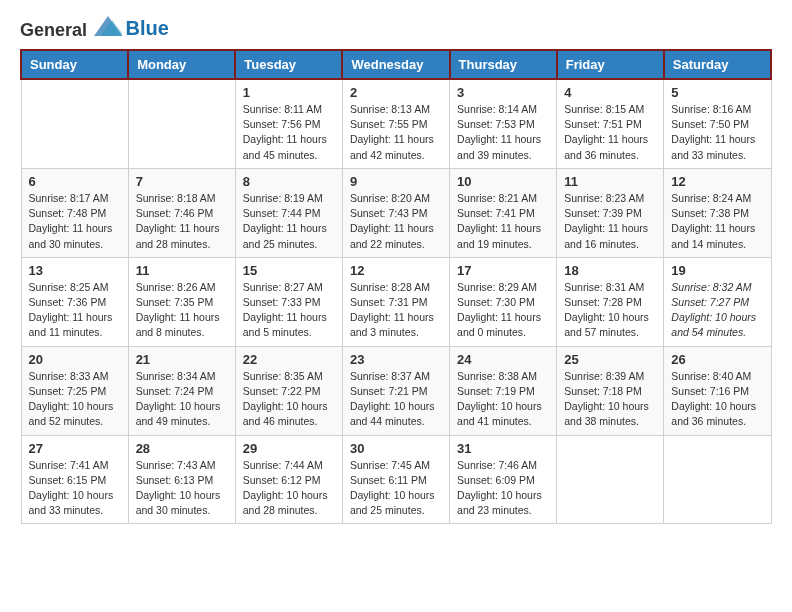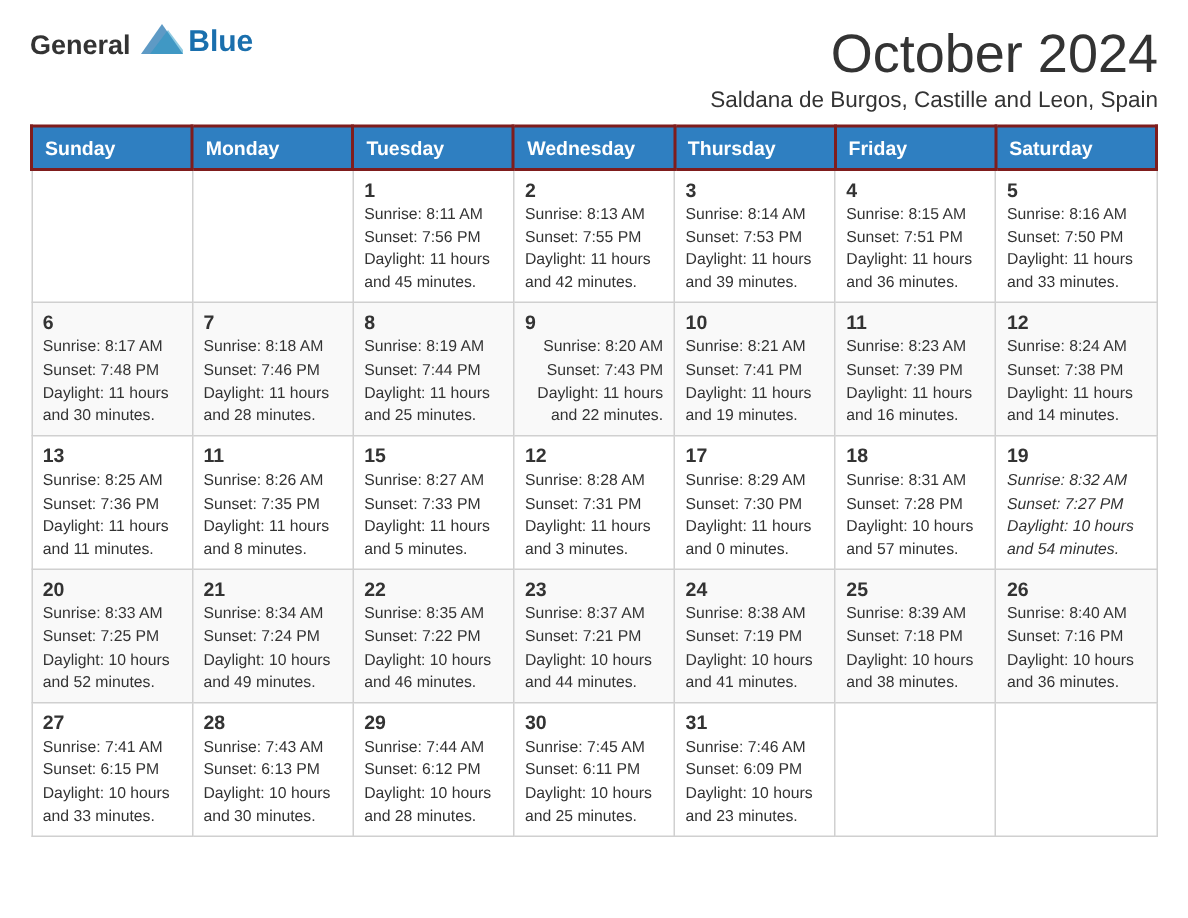--- a/index.html
+++ b/index.html
@@ -103,24 +103,20 @@
   <div class="logo">
     <div>
       <span class="logo-text-general">General</span>
       <svg class="logo-icon" viewBox="0 0 28 20" xmlns="http://www.w3.org/2000/svg">
         <polygon points="0,20 14,0 28,20" fill="#1a6fad" opacity="0.7"></polygon>
         <polygon points="6,20 18,4 30,20" fill="#2196c4" opacity="0.5"></polygon>
       </svg>
     </div>
     <span class="logo-text-blue">Blue</span>
   </div>
-  <div class="title-section">
-    <div class="month-year">October 2024</div>
-    <div class="location">Saldana de Burgos, Castille and Leon, Spain</div>
-  </div>
 </div>
 
 <div class="calendar-wrapper">
   <table class="calendar">
     <thead>
       <tr>
       <th>Sunday</th>
           <th>Monday</th>
           <th>Tuesday</th>
           <th>Wednesday</th>
@@ -178,21 +174,21 @@
 Daylight: 11 hours and 28 minutes.</div>
           </td>
           <td>
             <span class="day-number">8</span>
             <div class="day-info" style="white-space: pre-line;">Sunrise: 8:19 AM
 Sunset: 7:44 PM
 Daylight: 11 hours and 25 minutes.</div>
           </td>
           <td>
             <span class="day-number">9</span>
-            <div class="day-info" style="white-space: pre-line; text-align: right;">Sunrise: 8:20 AM
+            <div class="day-info" style="white-space: pre-line;">Sunrise: 8:20 AM
 Sunset: 7:43 PM
 Daylight: 11 hours and 22 minutes.</div>
           </td>
           <td>
             <span class="day-number">10</span>
             <div class="day-info" style="white-space: pre-line;">Sunrise: 8:21 AM
 Sunset: 7:41 PM
 Daylight: 11 hours and 19 minutes.</div>
           </td>
           <td>

